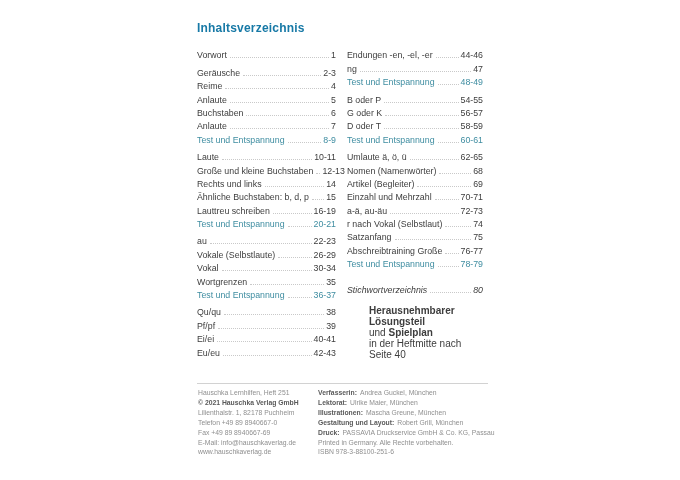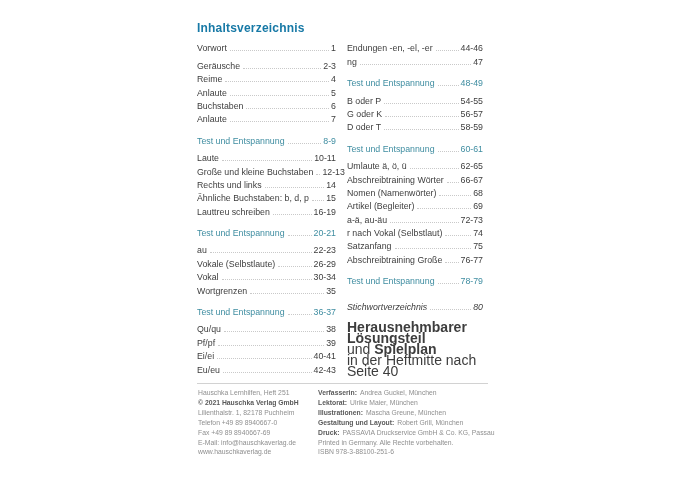--- a/index.html
+++ b/index.html
@@ -7,38 +7,38 @@
   body {
     width:680px; height:480px; position:relative; overflow:hidden;
     font-family:"Liberation Sans", sans-serif;
     color:var(--text, #3d3d3d);
   }
   .page-title {
     position:absolute; left:197px; top:21px;
     font-size:12px; font-weight:bold; letter-spacing:.2px;
     color:var(--title, #1779a6);
   }
-  .toc-col { position:absolute; top:40px; }
+  .toc-col { position:absolute; top:47px; }
   .toc-col.left  { left:197px; width:139px; }
   .toc-col.right { left:347px; width:136px; }
   .toc-group { margin-bottom:4px; }
   .toc-col.right .toc-group:nth-child(4) { margin-top:12px;font-style:italic; }
   .toc-row {
     height:13.4px; display:flex; align-items:flex-end;
     font-size:8.8px; line-height:10px; color:var(--text, #3d3d3d);
   }
-  .toc-row.highlight { color:var(--highlight, #3f8da1);margin-top:8px; }
+  .toc-row.highlight { color:var(--highlight, #3f8da1); }
   .toc-label { white-space:nowrap; }
   .toc-pages { white-space:nowrap; }
   .toc-leader {
     flex:1 1 auto; min-width:4px;
     border-bottom:1px dotted var(--leader, #c9c9c9);
     margin:0 2px 2px 3px;
   }
-  .note { margin-top:10px; font-size:14px; line-height:11px; color:var(--text, #3d3d3d); }
+  .note { margin-top:10px; font-size:10px; line-height:11px; color:var(--text, #3d3d3d);margin-left:22px; }
   .note .b { font-weight:bold; }
   .divider {
     position:absolute; left:197px; top:383px; width:291px; height:1px;
     background:var(--divider, #d2d2d2);
   }
   .footer-block {
     position:absolute; top:388px;
     font-size:6.8px; line-height:9.9px;
     color:var(--footer-text, #8f8f8f);
   }
@@ -217,33 +217,33 @@
         <span class="toc-pages">60-61</span>
       </div>
     </div>
     <div class="toc-group">
       <div class="toc-row">
         <span class="toc-label">Umlaute ä, ö, ü</span>
         <span class="toc-leader"></span>
         <span class="toc-pages">62-65</span>
       </div>
       <div class="toc-row">
-        <span class="toc-label">Abschreibtraining Wörter</span>
-        <span class="toc-leader"></span>
-        <span class="toc-pages">66-67</span>
-      </div>
-      <div class="toc-row">
         <span class="toc-label">Nomen (Namenwörter)</span>
         <span class="toc-leader"></span>
         <span class="toc-pages">68</span>
       </div>
       <div class="toc-row">
         <span class="toc-label">Artikel (Begleiter)</span>
         <span class="toc-leader"></span>
         <span class="toc-pages">69</span>
+      </div>
+      <div class="toc-row">
+        <span class="toc-label">Einzahl und Mehrzahl</span>
+        <span class="toc-leader"></span>
+        <span class="toc-pages">70-71</span>
       </div>
       <div class="toc-row">
         <span class="toc-label">a-ä, au-äu</span>
         <span class="toc-leader"></span>
         <span class="toc-pages">72-73</span>
       </div>
       <div class="toc-row">
         <span class="toc-label">r nach Vokal (Selbstlaut)</span>
         <span class="toc-leader"></span>
         <span class="toc-pages">74</span>

